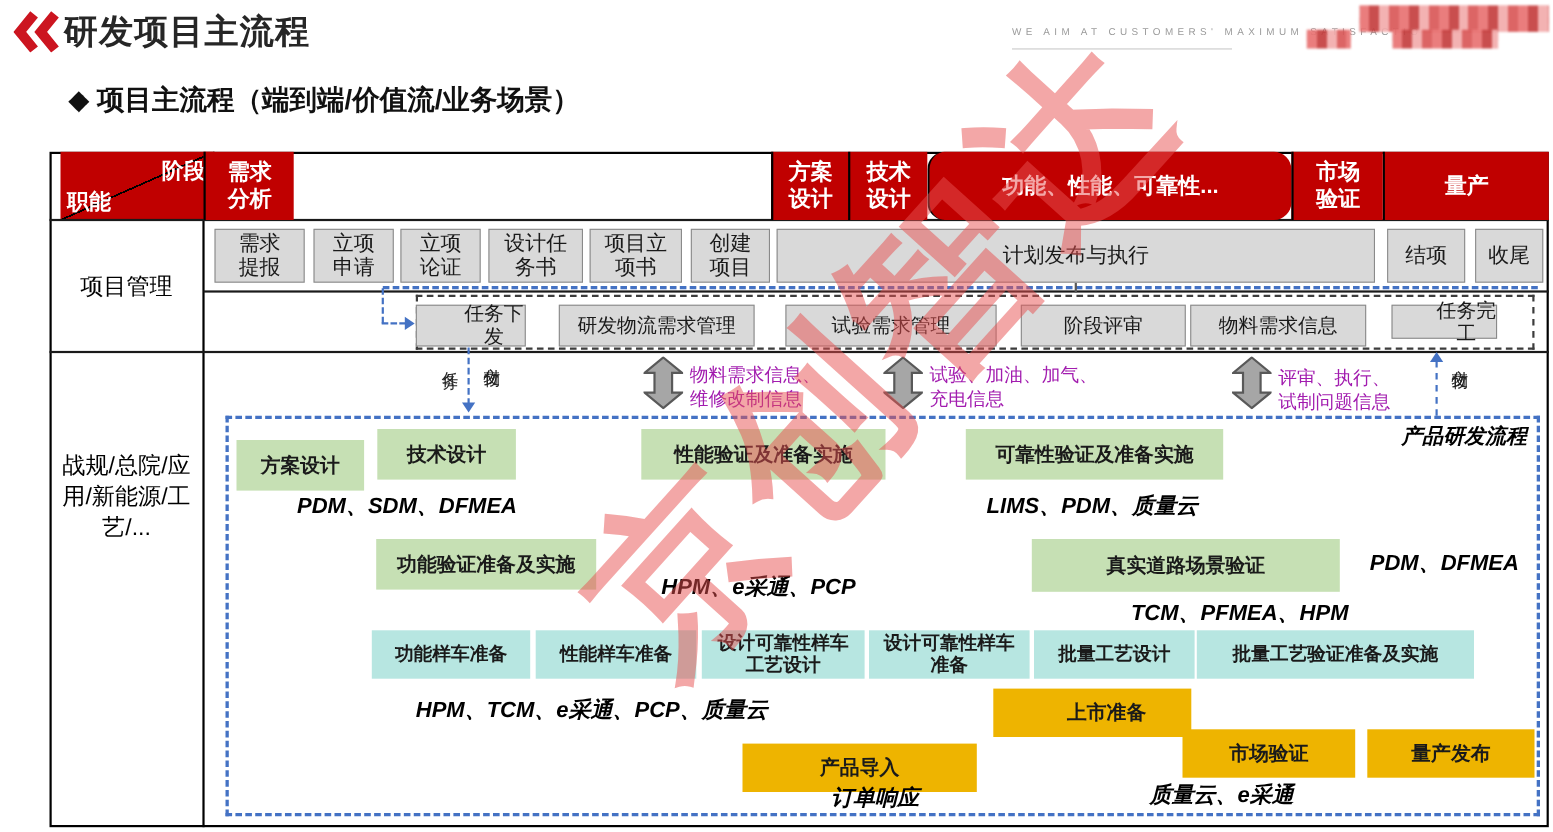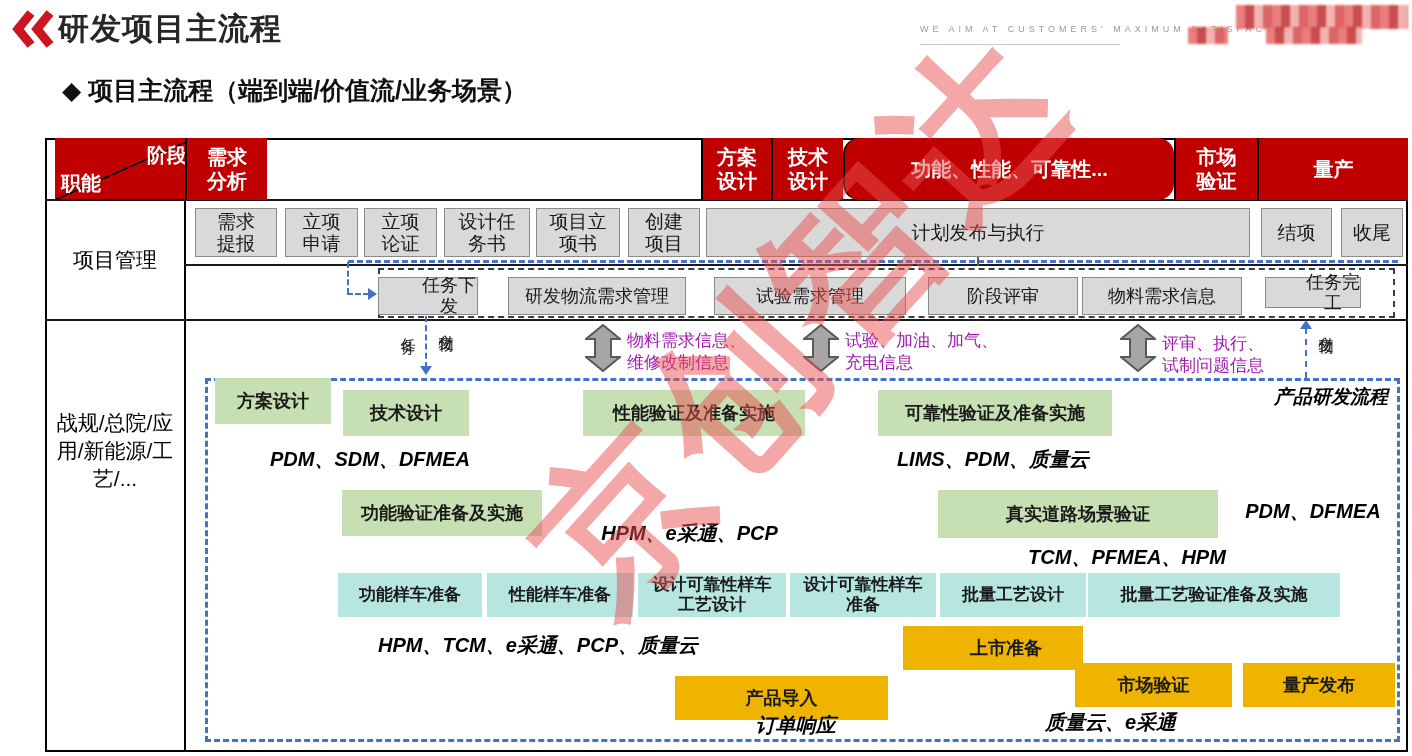--- a/index.html
+++ b/index.html
@@ -138,21 +138,21 @@
 项目</div>
     <div class="gray-box" style="left: 706px; top: 208px; width: 544px; height: 49px;">计划发布与执行</div>
     <div class="gray-box" style="left: 1261px; top: 208px; width: 71px; height: 49px;">结项</div>
     <div class="gray-box" style="left: 1341px; top: 208px; width: 62px; height: 49px;">收尾</div>
     <div class="task-box" style="left: 378px; top: 277px; width: 100px; height: 38px; padding-left: 42px;">任务下发</div>
     <div class="task-box" style="left: 508px; top: 277px; width: 178px; height: 38px;">研发物流需求管理</div>
     <div class="task-box" style="left: 714px; top: 277px; width: 192px; height: 38px;">试验需求管理</div>
     <div class="task-box" style="left: 928px; top: 277px; width: 150px; height: 38px;">阶段评审</div>
     <div class="task-box" style="left: 1082px; top: 277px; width: 160px; height: 38px;">物料需求信息</div>
     <div class="task-box" style="left: 1265px; top: 277px; width: 96px; height: 31px; padding-left: 40px;">任务完工</div>
-    <div class="green-box" style="left: 215px; top: 378px; width: 116px; height: 46px;">方案设计</div>
+    <div class="green-box" style="left: 215px; top: 400px; width: 116px; height: 46px;">方案设计</div>
     <div class="green-box" style="left: 343px; top: 390px; width: 126px; height: 46px;">技术设计</div>
     <div class="green-box" style="left: 583px; top: 390px; width: 222px; height: 46px;">性能验证及准备实施</div>
     <div class="green-box" style="left: 878px; top: 390px; width: 234px; height: 46px;">可靠性验证及准备实施</div>
     <div class="green-box" style="left: 342px; top: 490px; width: 200px; height: 46px;">功能验证准备及实施</div>
     <div class="green-box" style="left: 938px; top: 490px; width: 280px; height: 48px;">真实道路场景验证</div>
     <div class="cyan-box" style="left: 338px; top: 573px; width: 144px; height: 44px;">功能样车准备</div>
     <div class="cyan-box" style="left: 487px; top: 573px; width: 146px; height: 44px;">性能样车准备</div>
     <div class="cyan-box" style="left: 638px; top: 573px; width: 148px; height: 44px;">设计可靠性样车
 工艺设计</div>
     <div class="cyan-box" style="left: 790px; top: 573px; width: 146px; height: 44px;">设计可靠性样车

